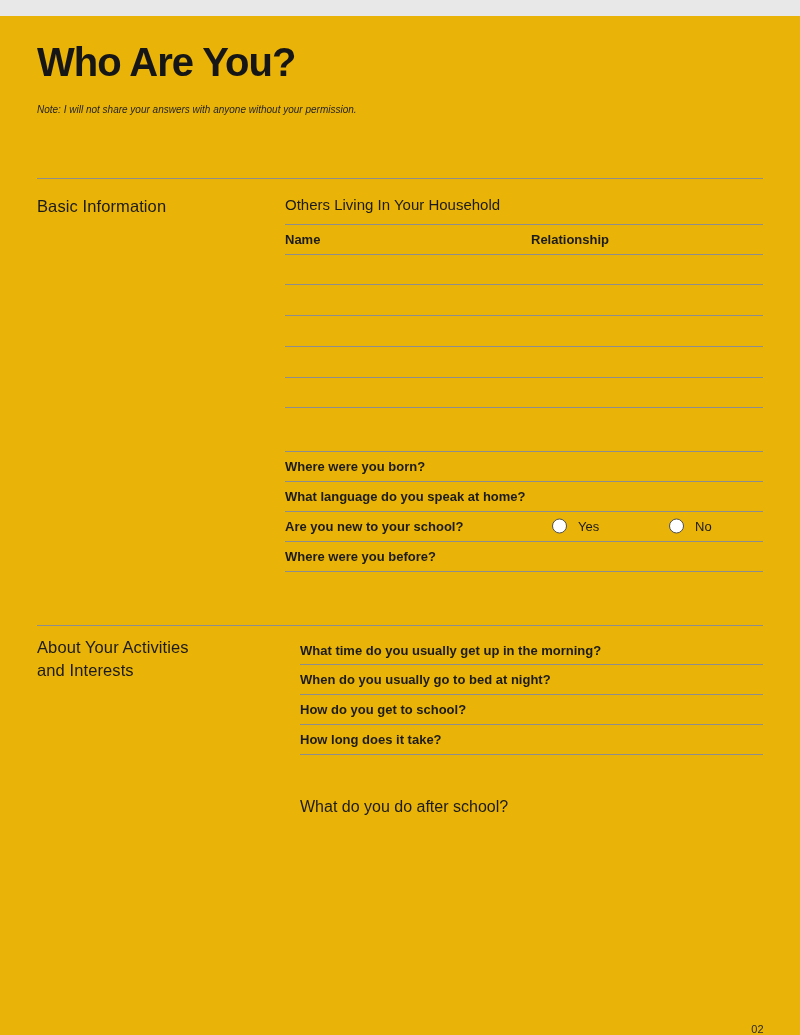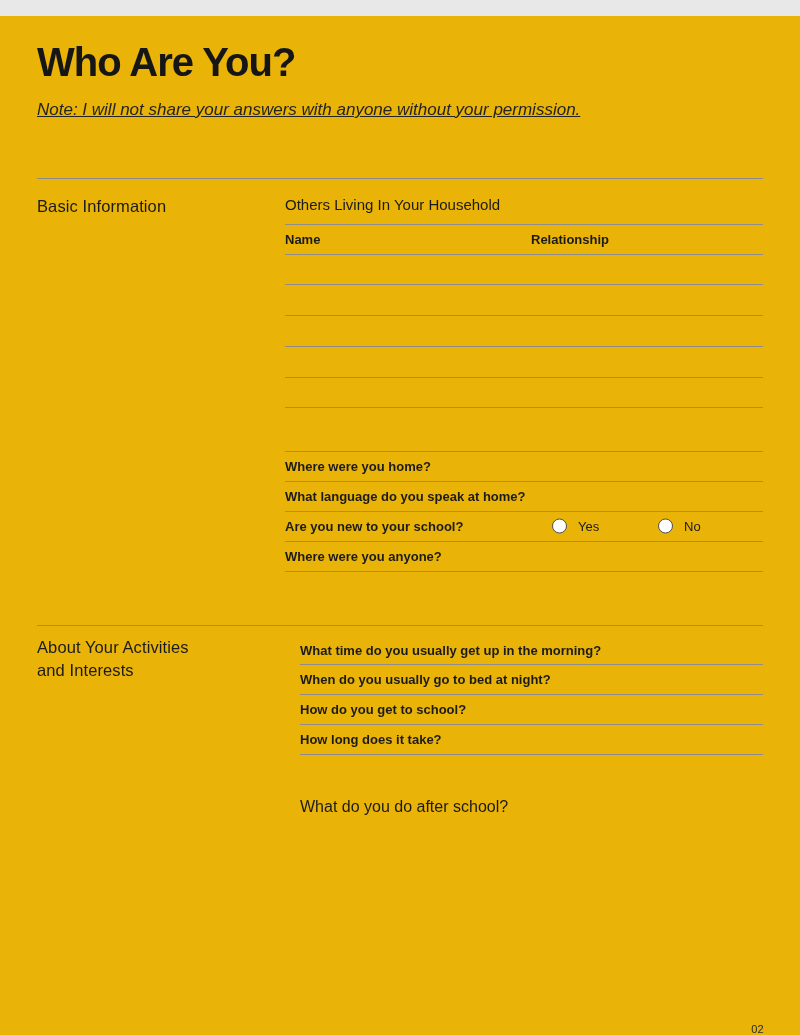--- a/index.html
+++ b/index.html
@@ -29,25 +29,24 @@
   .doc-subtitle {
     margin-top: 7px;
     font-size: 21px;
     line-height: 26px;
     font-weight: 700;
     letter-spacing: -0.2px;
     color: #161616;
   }
   .doc-note {
     margin-top: 16px;
-    font-size: 17px;
+    font-size: 10px;
     line-height: 16px;
     font-style: italic;
     color: #242424;
-    text-decoration: underline;
   }
 
   .divider { border-top: 1.5px solid var(--line); }
   .divider-1 { margin-top: 60px; }
   .divider-2 { margin-top: 53px; }
 
   
   .section { display: flex; padding-top: 16px; }
   .section-2 { padding-top: 10px; gap: 15px; }
   .left-col { width: 248px; flex: none; }
@@ -93,21 +92,21 @@
     top: 50%;
     transform: translateY(-50%);
     display: flex;
     align-items: center;
     gap: 11px;
     font-weight: 400;
     font-size: 13px;
     cursor: pointer;
   }
   .opt-yes { left: 267px; }
-  .opt-no  { left: 373px; }
+  .opt-no  { left: 384px; }
   .radio {
     width: 15px; height: 15px;
     border: 1.5px solid #4f4f4f;
     border-radius: 50%;
     background: #fff;
     flex: none;
   }
 
   .open-question { margin-top: 42px; font-size: 16px; line-height: 20px; font-weight: 400; }
 
@@ -148,38 +147,38 @@
           </div>
           <div class="blank-row"></div>
           <div class="blank-row"></div>
           <div class="blank-row"></div>
           <div class="blank-row"></div>
           <div class="blank-row"></div>
         </div>
 
         <div class="q-group q-group-bordered">
           <div class="q-row">
-            <span class="q-label">Where were you home?</span>
+            <span class="q-label">Where were you born?</span>
           </div>
           <div class="q-row">
             <span class="q-label">What language do you speak at home?</span>
           </div>
           <div class="q-row">
             <span class="q-label">Are you new to your school?</span>
             <span class="opt opt-yes">
               <span class="radio"></span>
               <span>Yes</span>
             </span>
             <span class="opt opt-no">
               <span class="radio"></span>
               <span>No</span>
             </span>
           </div>
           <div class="q-row">
-            <span class="q-label">Where were you anyone?</span>
+            <span class="q-label">Where were you before?</span>
           </div>
         </div>
 
       </div>
     </section>
 
     <div class="divider divider-2"></div>
 
     <section class="section section-2">
       <div class="left-col">

